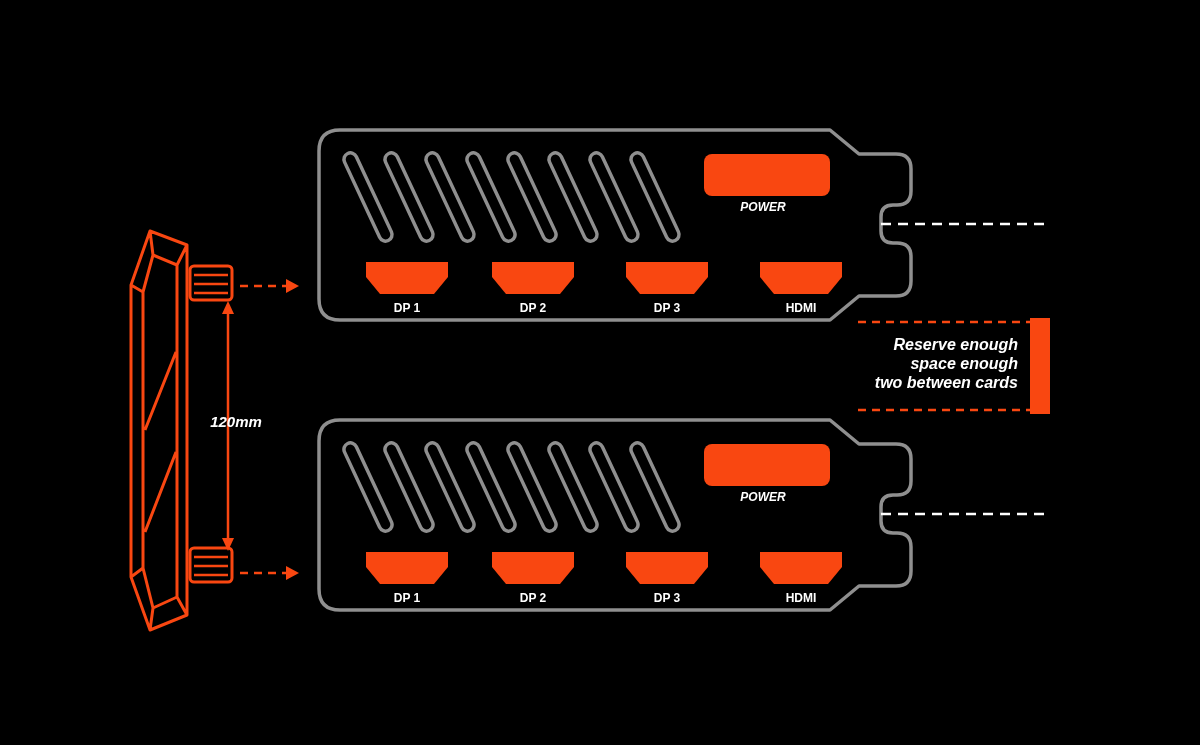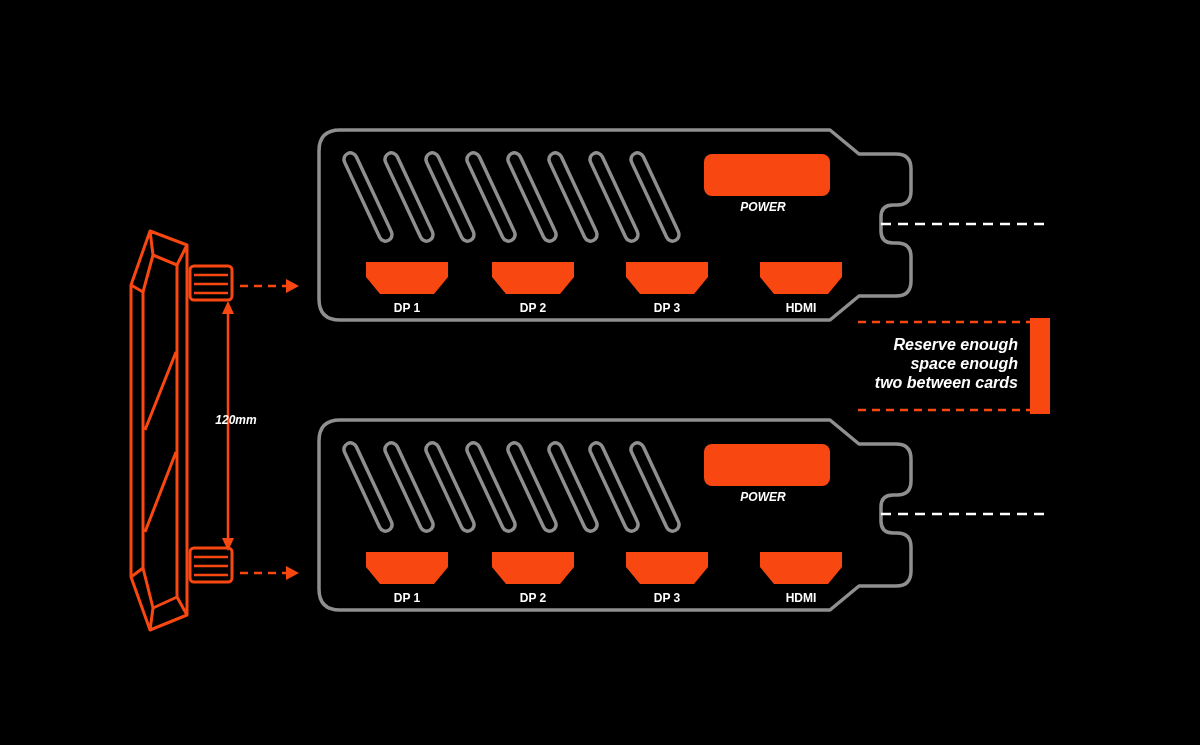--- a/index.html
+++ b/index.html
@@ -27,21 +27,21 @@
   .overlay-label{
     position:absolute;color:var(--label);white-space:nowrap;
   }
   .port-label{
     font-size:12px;font-weight:bold;transform:translateX(-50%);
   }
   .power-label{
     font-size:12px;font-weight:bold;transform:translateX(-50%);font-style:italic;
   }
   .dimension-label{
-    font-size:12px;font-weight:bold;font-style:italic;transform:translateX(-50%);text-align:right;
+    font-size:15px;font-weight:bold;font-style:italic;transform:translateX(-50%);text-align:right;
   }
   .annotation-block{
     position:absolute;right:182px;top:335px;text-align:right;
     color:var(--label);font-size:16px;font-weight:bold;font-style:italic;
     line-height:19px;
   }
 </style>
 </head>
 <body>
 

